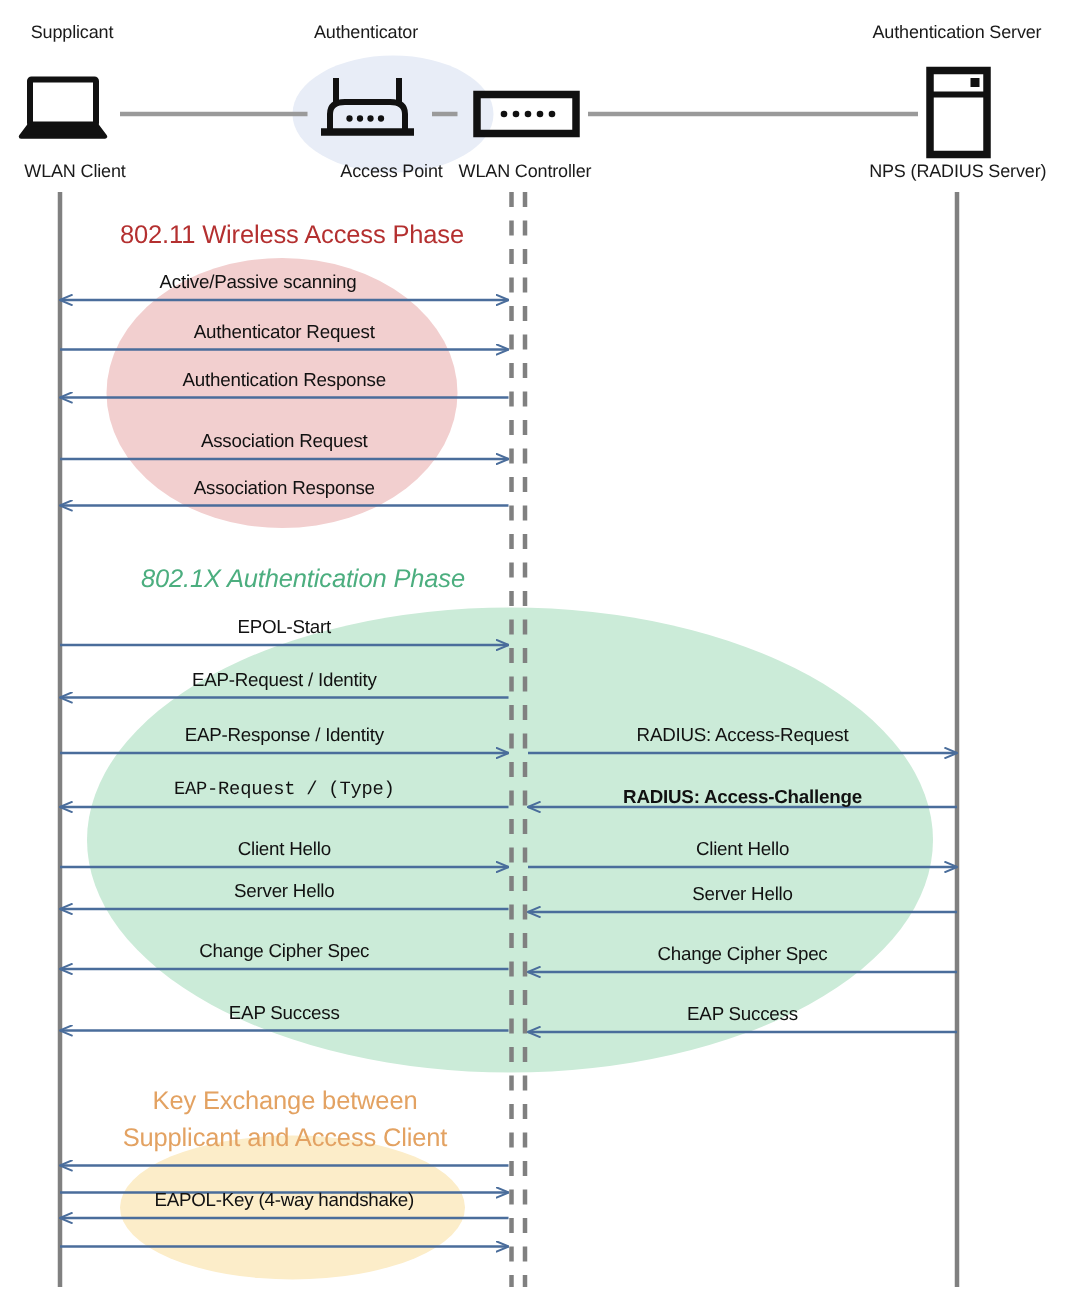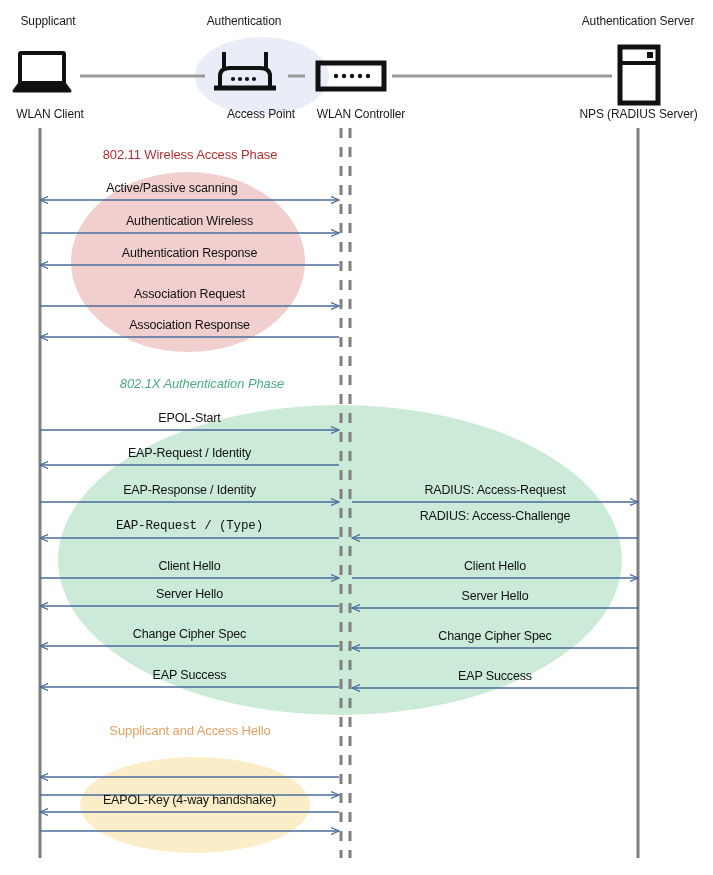--- a/index.html
+++ b/index.html
@@ -28,21 +28,21 @@
   .msg-label {
     position: absolute;
     font-size: 12.5px;
     color: #111111;
     white-space: nowrap;
     text-align: center;
     letter-spacing: -0.15px;
   }
   .phase-label {
     position: absolute;
-    font-size: 13px;
+    font-size: 17px;
     white-space: nowrap;
     text-align: center;
     letter-spacing: -0.1px;
   }
   .phase-label.two-line { white-space: normal; line-height: 1.45; }
 </style>
 </head>
 <body>
 
 <svg id="canvas" viewBox="0 0 713 875" xmlns="http://www.w3.org/2000/svg">
@@ -128,46 +128,47 @@
       <line x1="40" y1="687" x2="339" y2="687" stroke="#4A6D9B" stroke-width="1.6" marker-start="url(#ah-l)"></line>
       <line x1="352" y1="688" x2="638" y2="688" stroke="#4A6D9B" stroke-width="1.6" marker-start="url(#ah-l)"></line>
       <line x1="40" y1="777" x2="339" y2="777" stroke="#4A6D9B" stroke-width="1.6" marker-start="url(#ah-l)"></line>
       <line x1="40" y1="795" x2="339" y2="795" stroke="#4A6D9B" stroke-width="1.6" marker-end="url(#ah-r)"></line>
       <line x1="40" y1="812" x2="339" y2="812" stroke="#4A6D9B" stroke-width="1.6" marker-start="url(#ah-l)"></line>
       <line x1="40" y1="831" x2="339" y2="831" stroke="#4A6D9B" stroke-width="1.6" marker-end="url(#ah-r)"></line>
     </g>
 </svg>
 
 <div class="node-title" style="left:0px; top:14px; width:96px;">Supplicant</div>
-<div class="node-title" style="left:196px; top:14px; width:96px;">Authentication</div>
+<div class="node-title" style="left:196px; top:14px; width:96px;">Authenticator</div>
 <div class="node-title" style="left:553px; top:14px; width:170px;">Authentication Server</div>
 
 <div class="node-sub" style="left:0px; top:107px; width:100px;">WLAN Client</div>
 <div class="node-sub" style="left:212px; top:107px; width:98px;">Access Point</div>
-<div class="node-sub" style="left:302px; top:107px; width:118px;">WLAN Controller</div>
+<div class="node-sub" style="left:291px; top:107px; width:118px;">WLAN Controller</div>
 <div class="node-sub" style="left:551px; top:107px; width:175px;">NPS (RADIUS Server)</div>
 
 <div class="phase-label" style="left:80px; top:147px; width:220px; color:#B43030;">802.11 Wireless Access Phase</div>
 <div class="phase-label" style="left:93px; top:376px; width:218px; color:#4CAE7F;font-style:italic;">802.1X Authentication Phase</div>
 <div class="phase-label two-line" style="left:75px; top:722px; width:230px; color:#E3A262;">
-  <div>Supplicant and Access Hello</div>
+  <div>Key Exchange between</div>
+  <div>Supplicant and Access Client</div>
 </div>
 
 <div id="label-layer">
     <div class="msg-label" style="left: 32px; width: 280px; top: 181px;">Active/Passive scanning</div>
-    <div class="msg-label" style="left: 49.5px; width: 280px; top: 214px;">Authentication Wireless</div>
+    <div class="msg-label" style="left: 49.5px; width: 280px; top: 214px;">Authenticator Request</div>
     <div class="msg-label" style="left: 49.5px; width: 280px; top: 246px;">Authentication Response</div>
     <div class="msg-label" style="left: 49.5px; width: 280px; top: 287px;">Association Request</div>
     <div class="msg-label" style="left: 49.5px; width: 280px; top: 318px;">Association Response</div>
     <div class="msg-label" style="left: 49.5px; width: 280px; top: 411px;">EPOL-Start</div>
     <div class="msg-label" style="left: 49.5px; width: 280px; top: 446px; text-align: center;">EAP-Request / Identity</div>
     <div class="msg-label" style="left: 49.5px; width: 280px; top: 483px;">EAP-Response / Identity</div>
     <div class="msg-label" style="left: 355px; width: 280px; top: 483px;">RADIUS: Access-Request</div>
     <div class="msg-label" style="left: 49.5px; width: 280px; top: 519px; font-family: Liberation Mono, monospace;">EAP-Request / (Type)</div>
-    <div class="msg-label" style="left: 355px; width: 280px; top: 509px;">RADIUS: Access-Challenge</div>
+    <div class="msg-label" style="left: 355px; width: 280px; top: 524px; font-weight: bold;">RADIUS: Access-Challenge</div>
     <div class="msg-label" style="left: 49.5px; width: 280px; top: 559px;">Client Hello</div>
     <div class="msg-label" style="left: 355px; width: 280px; top: 559px;">Client Hello</div>
     <div class="msg-label" style="left: 49.5px; width: 280px; top: 587px;">Server Hello</div>
     <div class="msg-label" style="left: 355px; width: 280px; top: 589px;">Server Hello</div>
     <div class="msg-label" style="left: 49.5px; width: 280px; top: 627px;">Change Cipher Spec</div>
     <div class="msg-label" style="left: 355px; width: 280px; top: 629px;">Change Cipher Spec</div>
     <div class="msg-label" style="left: 49.5px; width: 280px; top: 668px;">EAP Success</div>
     <div class="msg-label" style="left: 355px; width: 280px; top: 669px;">EAP Success</div>
     <div class="msg-label" style="left: 49.5px; width: 280px; top: 793px; text-align: center;">EAPOL-Key (4-way handshake)</div>
   </div>

